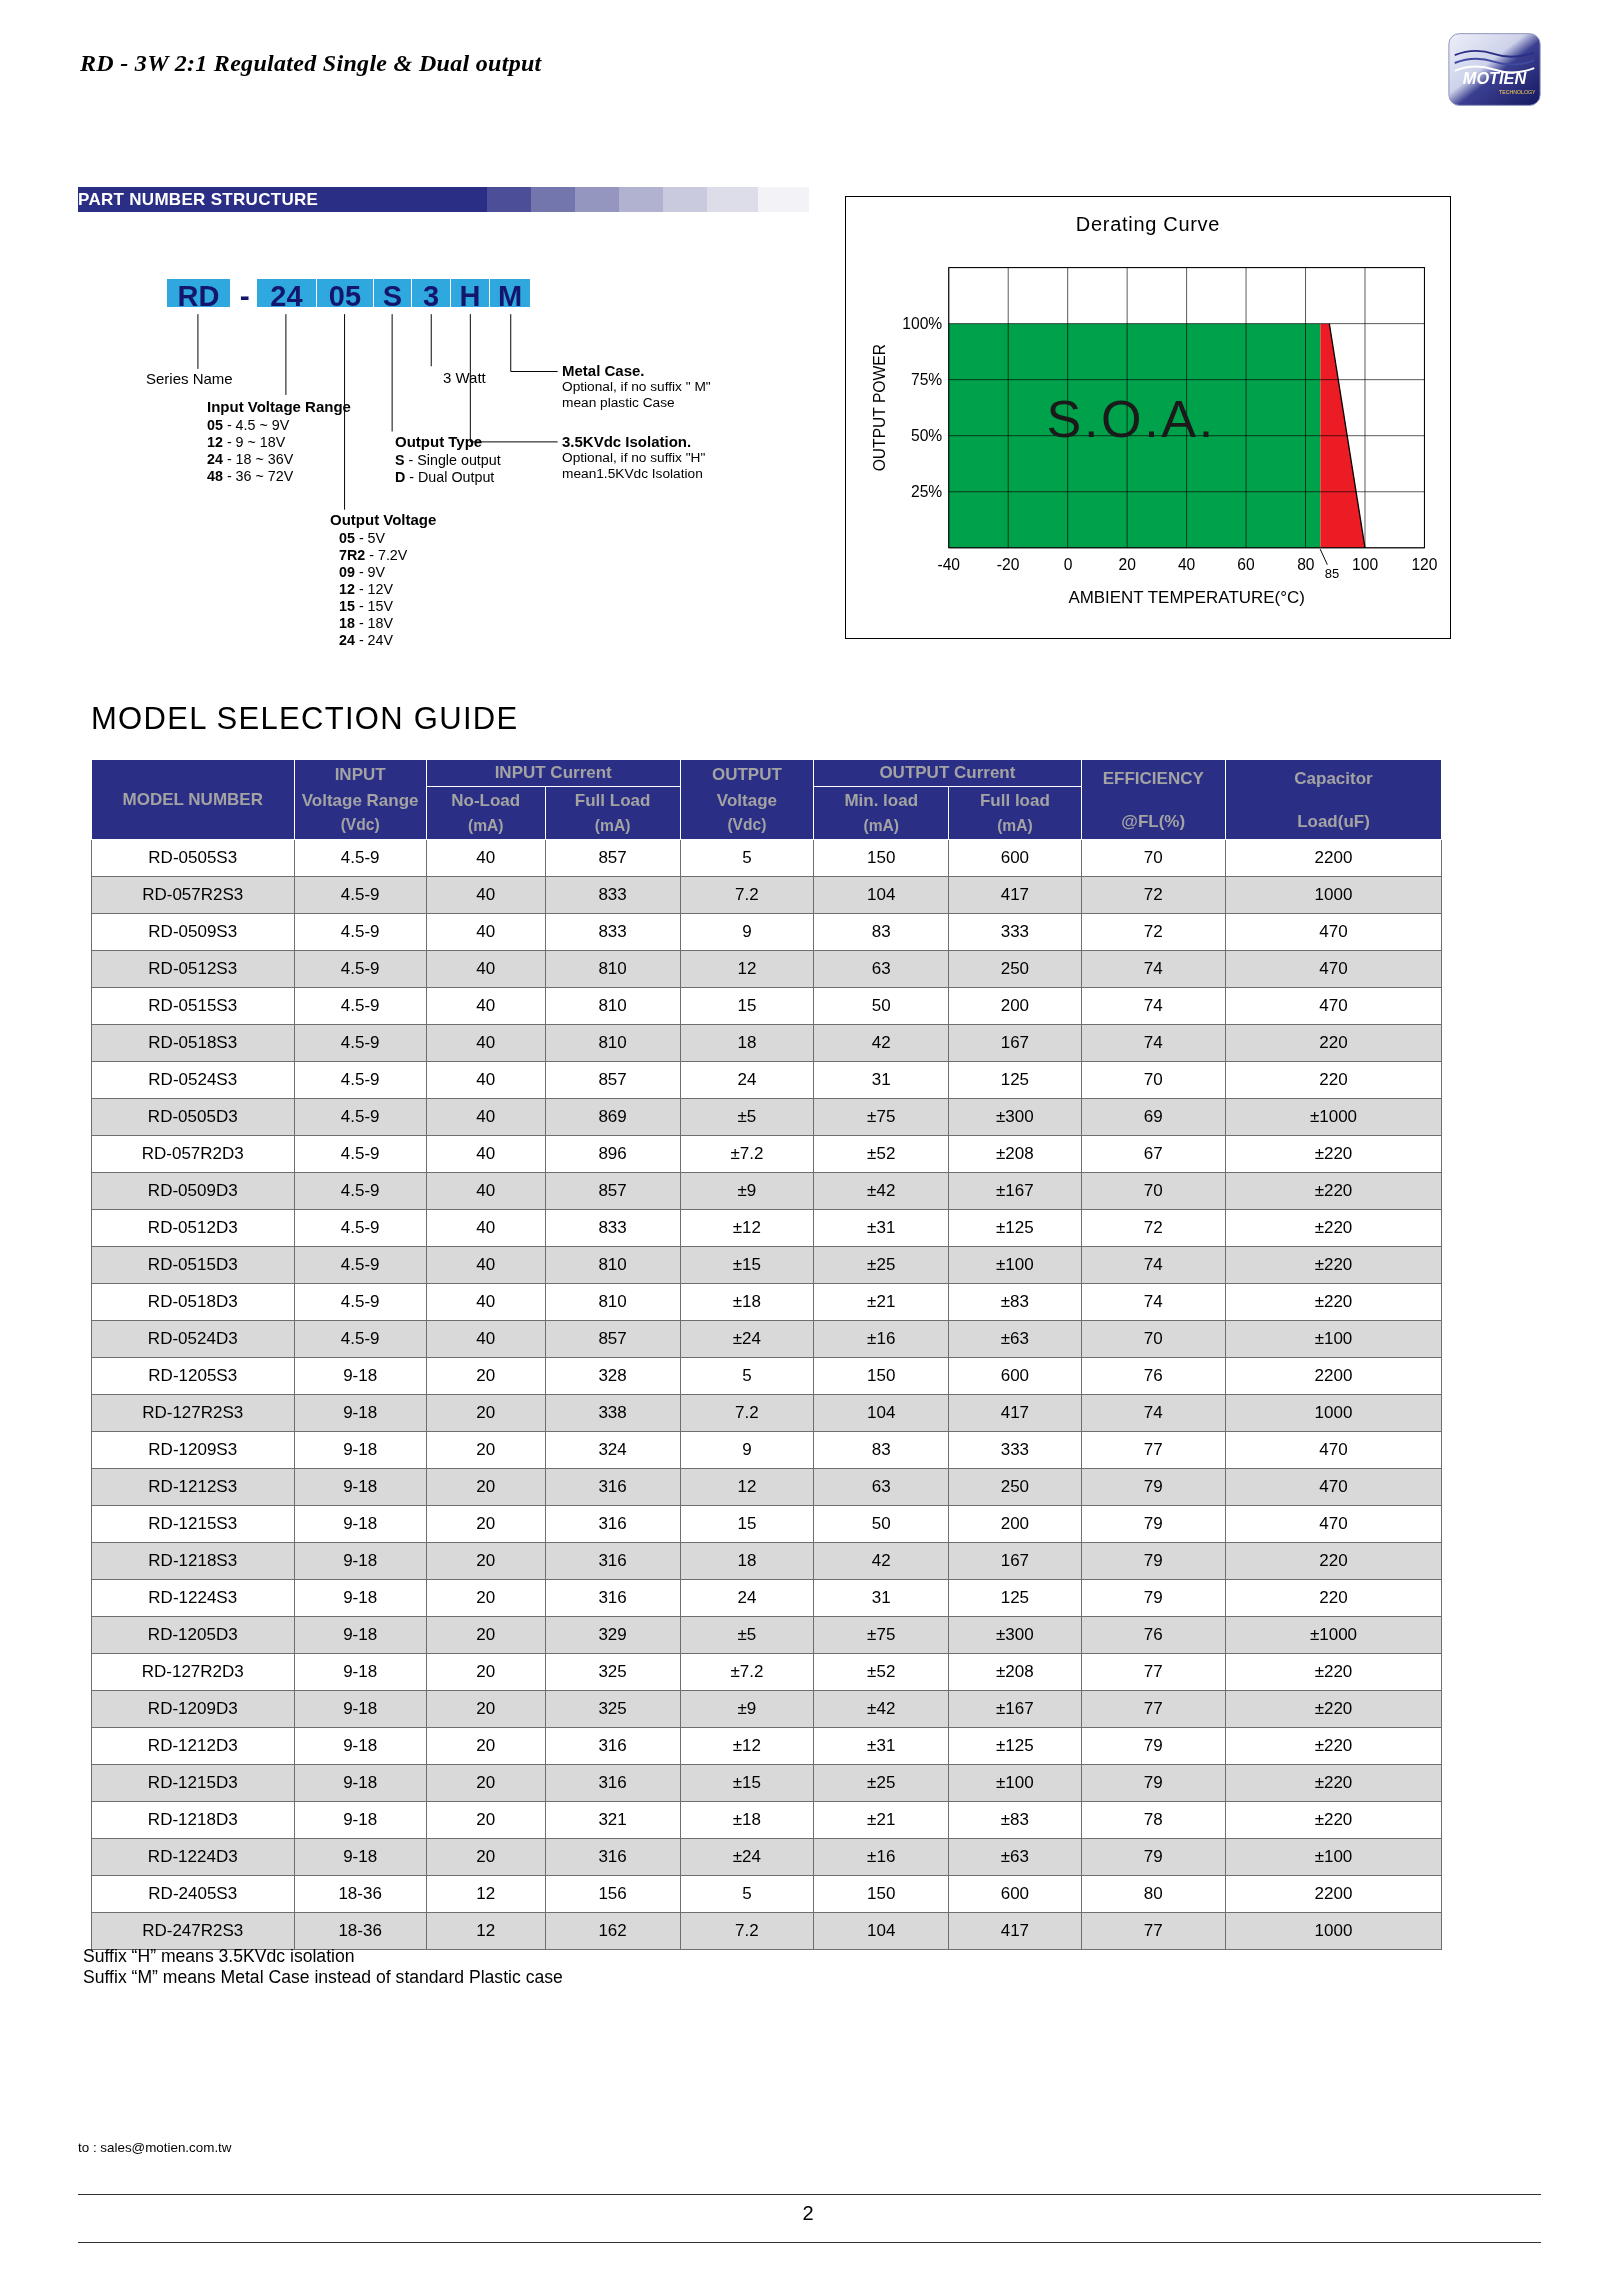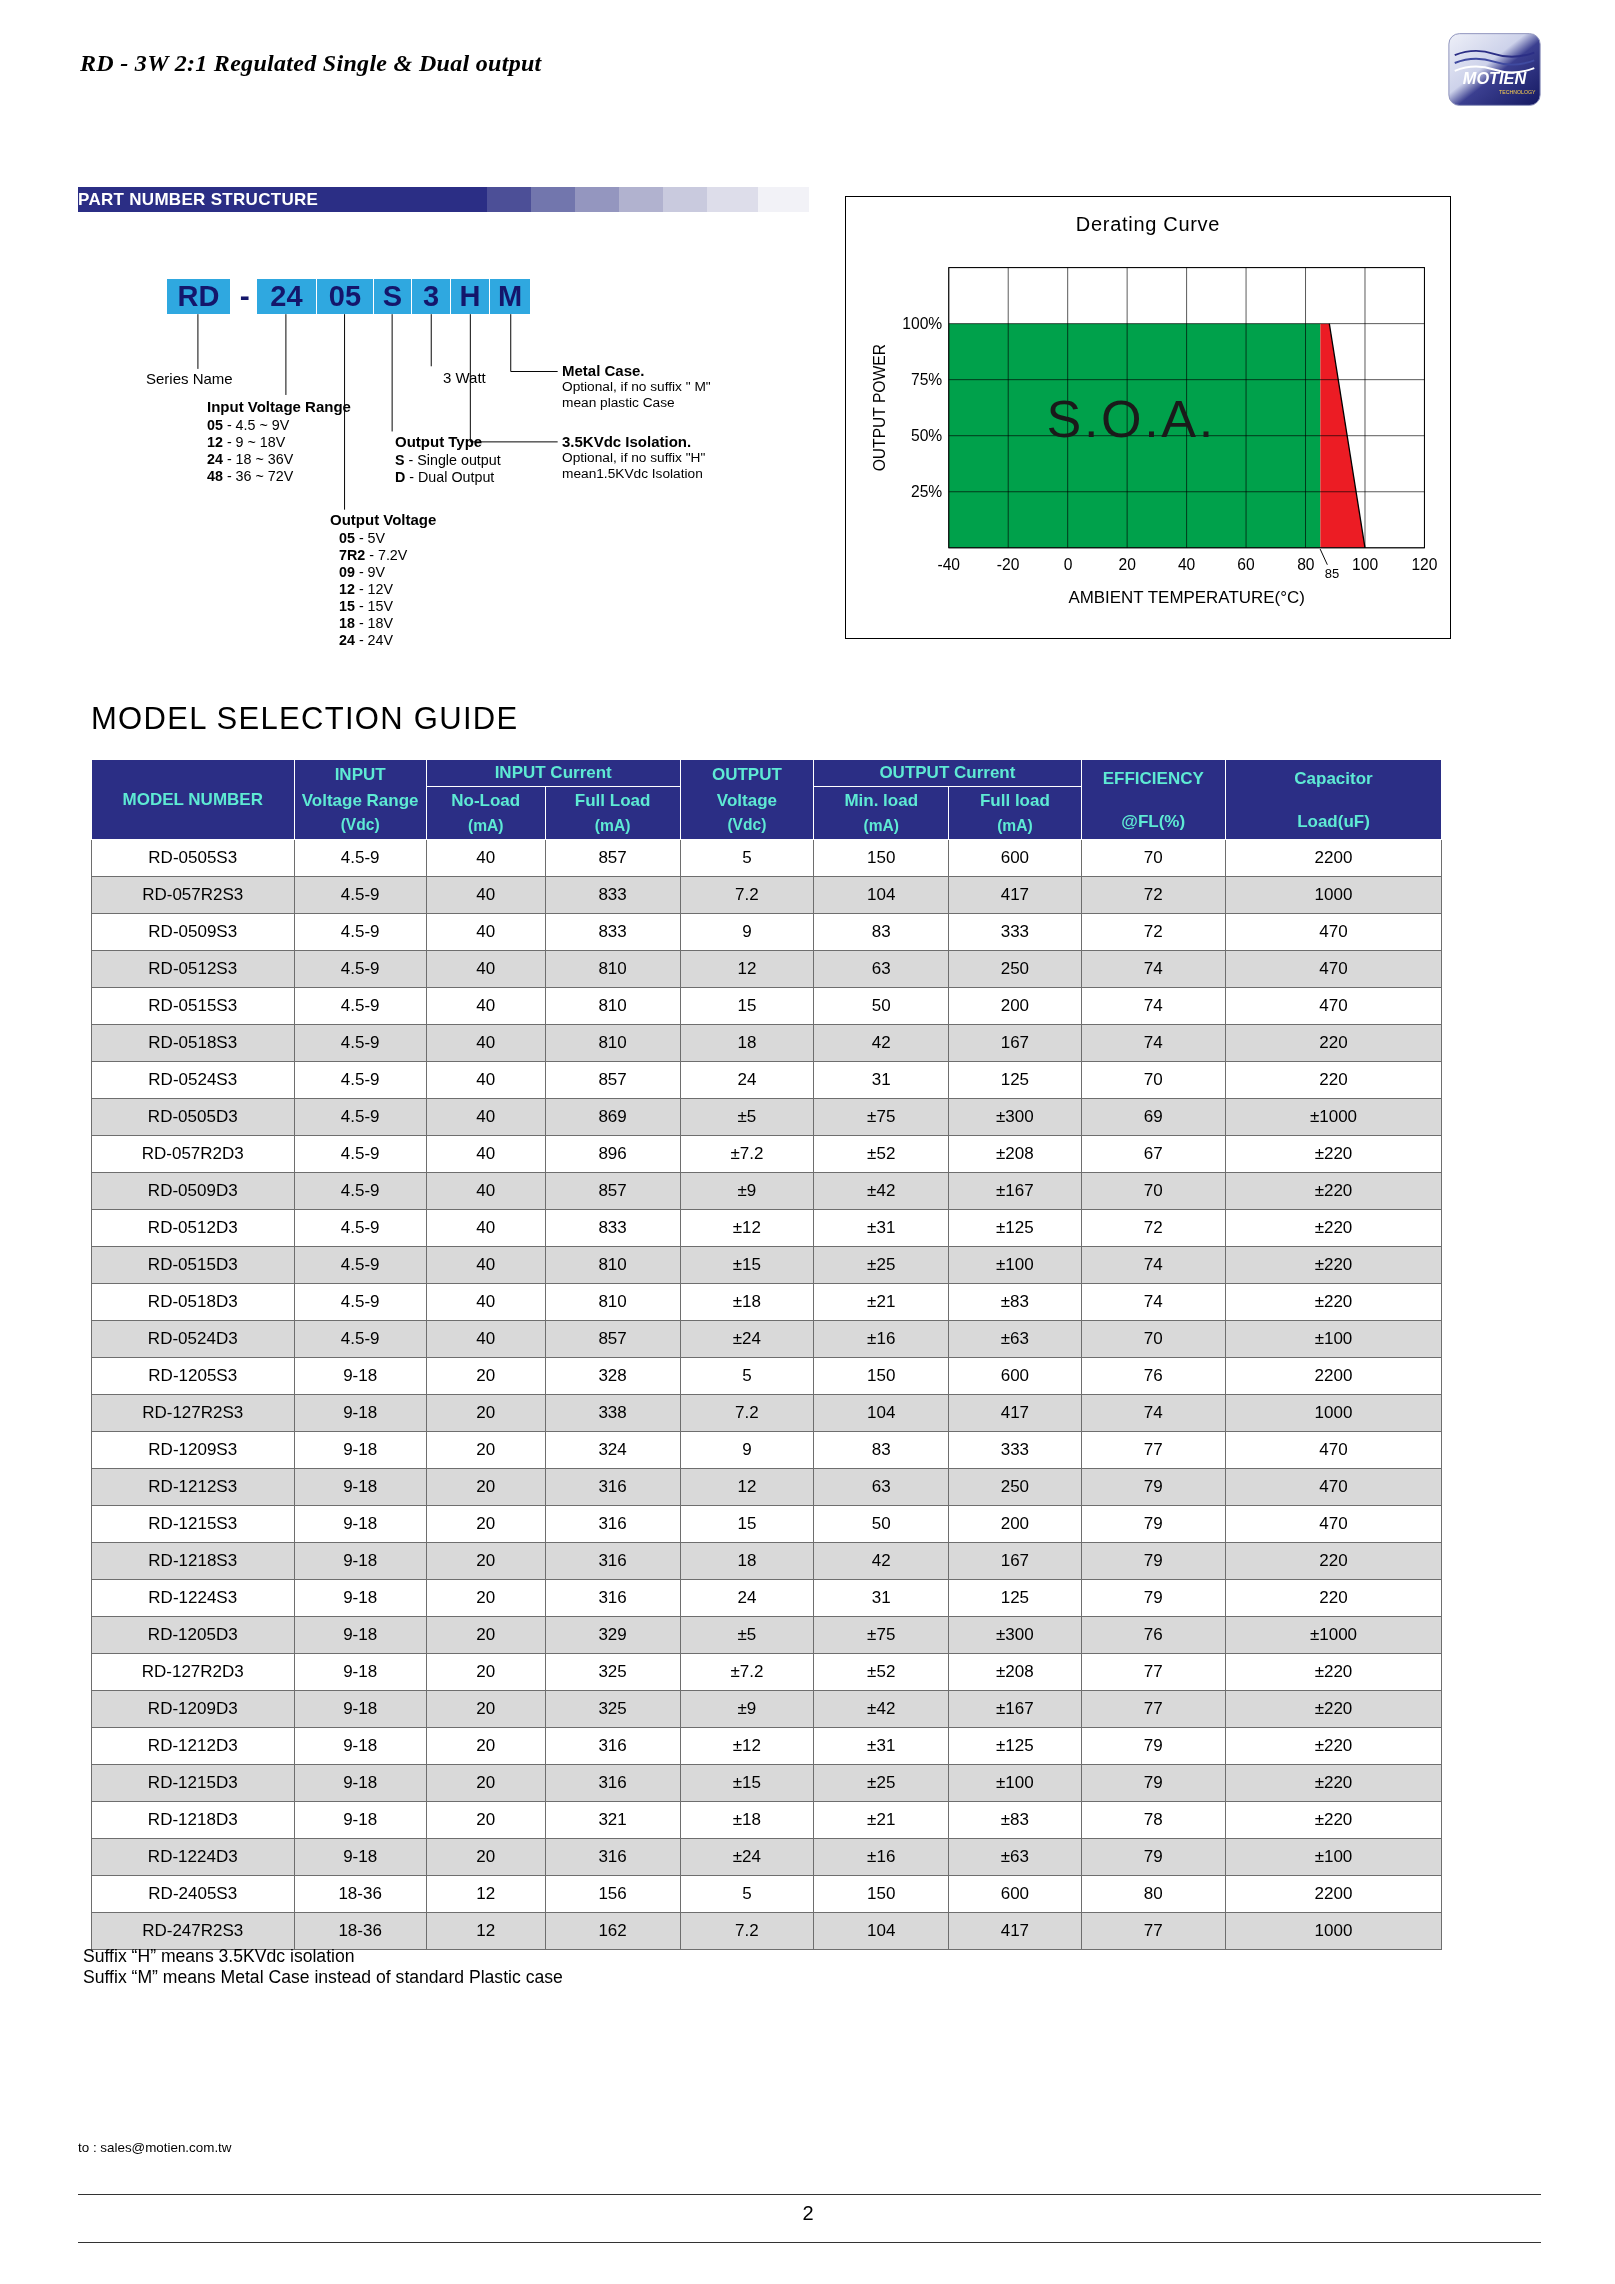--- a/index.html
+++ b/index.html
@@ -24,21 +24,21 @@
       #9496bf 68%,#9496bf 74%,
       #b1b2cf 74%,#b1b2cf 80%,
       #c9cade 80%,#c9cade 86%,
       #ddddea 86%,#ddddea 93%,
       #f2f2f7 93%,#f2f2f7 100%);
     color:#fff;font-size:17px;font-weight:bold;line-height:25px;
     padding-left:0;box-sizing:border-box;letter-spacing:0.3px;
   }
   .pn-boxes{position:absolute;left:0;top:279px;width:100%;height:35px;}
   .pn-box{
-    position:absolute;top:0;height:35px;background:#2fa8e0;color:#14166b;
+    position:absolute;top:0;height:28px;background:#2fa8e0;color:#14166b;
     font-size:29px;font-weight:bold;text-align:center;line-height:35px;
   }
   .pn-dash{
     position:absolute;top:0;height:35px;color:#14166b;background:none;
     font-size:30px;font-weight:bold;text-align:center;line-height:33px;
   }
   .pn-connectors{position:absolute;left:78px;top:267px;width:756px;height:398px;pointer-events:none;}
   .pn-label{position:absolute;font-size:15px;}
   .pn-label-title{font-weight:bold;font-size:15px;}
   .pn-list{list-style:none;margin:2px 0 0;padding:0;font-size:14.3px;line-height:17px;}
@@ -53,21 +53,21 @@
   .derating-svg{position:absolute;left:5.2px;top:51px;}
   
   .msg-heading{
     position:absolute;left:91px;top:701px;font-size:31px;letter-spacing:1.3px;font-weight:400;
   }
   table.models{
     position:absolute;left:91px;top:759px;width:1351px;border-collapse:collapse;
     table-layout:fixed;border:0.7px solid #555;
   }
   table.models thead th{
-    background:#2b2e85;color:#5eead4;font-size:17px;font-weight:bold;
+    background:#2b2e85;color:#a3a3a3;font-size:17px;font-weight:bold;
     border:1.3px solid #fff;padding:0 1.3px;vertical-align:middle;
   }
   .th-stack3{display:flex;flex-direction:column;justify-content:space-between;height:76px;padding:3.3px 0;box-sizing:border-box;align-items:center;}
   .th-stack-bottom2{display:flex;flex-direction:column;justify-content:flex-end;height:76px;padding:3.3px 0 5.2px;box-sizing:border-box;align-items:center;gap:23px;}
   .th-center{display:flex;align-items:center;justify-content:center;height:76px;}
   .th-group{height:26px;}
   .th-sub{height:52px;}
   .th-sub .th-sub-inner{display:flex;flex-direction:column;justify-content:space-between;height:47px;padding:1.3px 0;box-sizing:border-box;align-items:center;}
   .unit{font-size:15.6px;font-weight:bold;}
   table.models tbody td{

